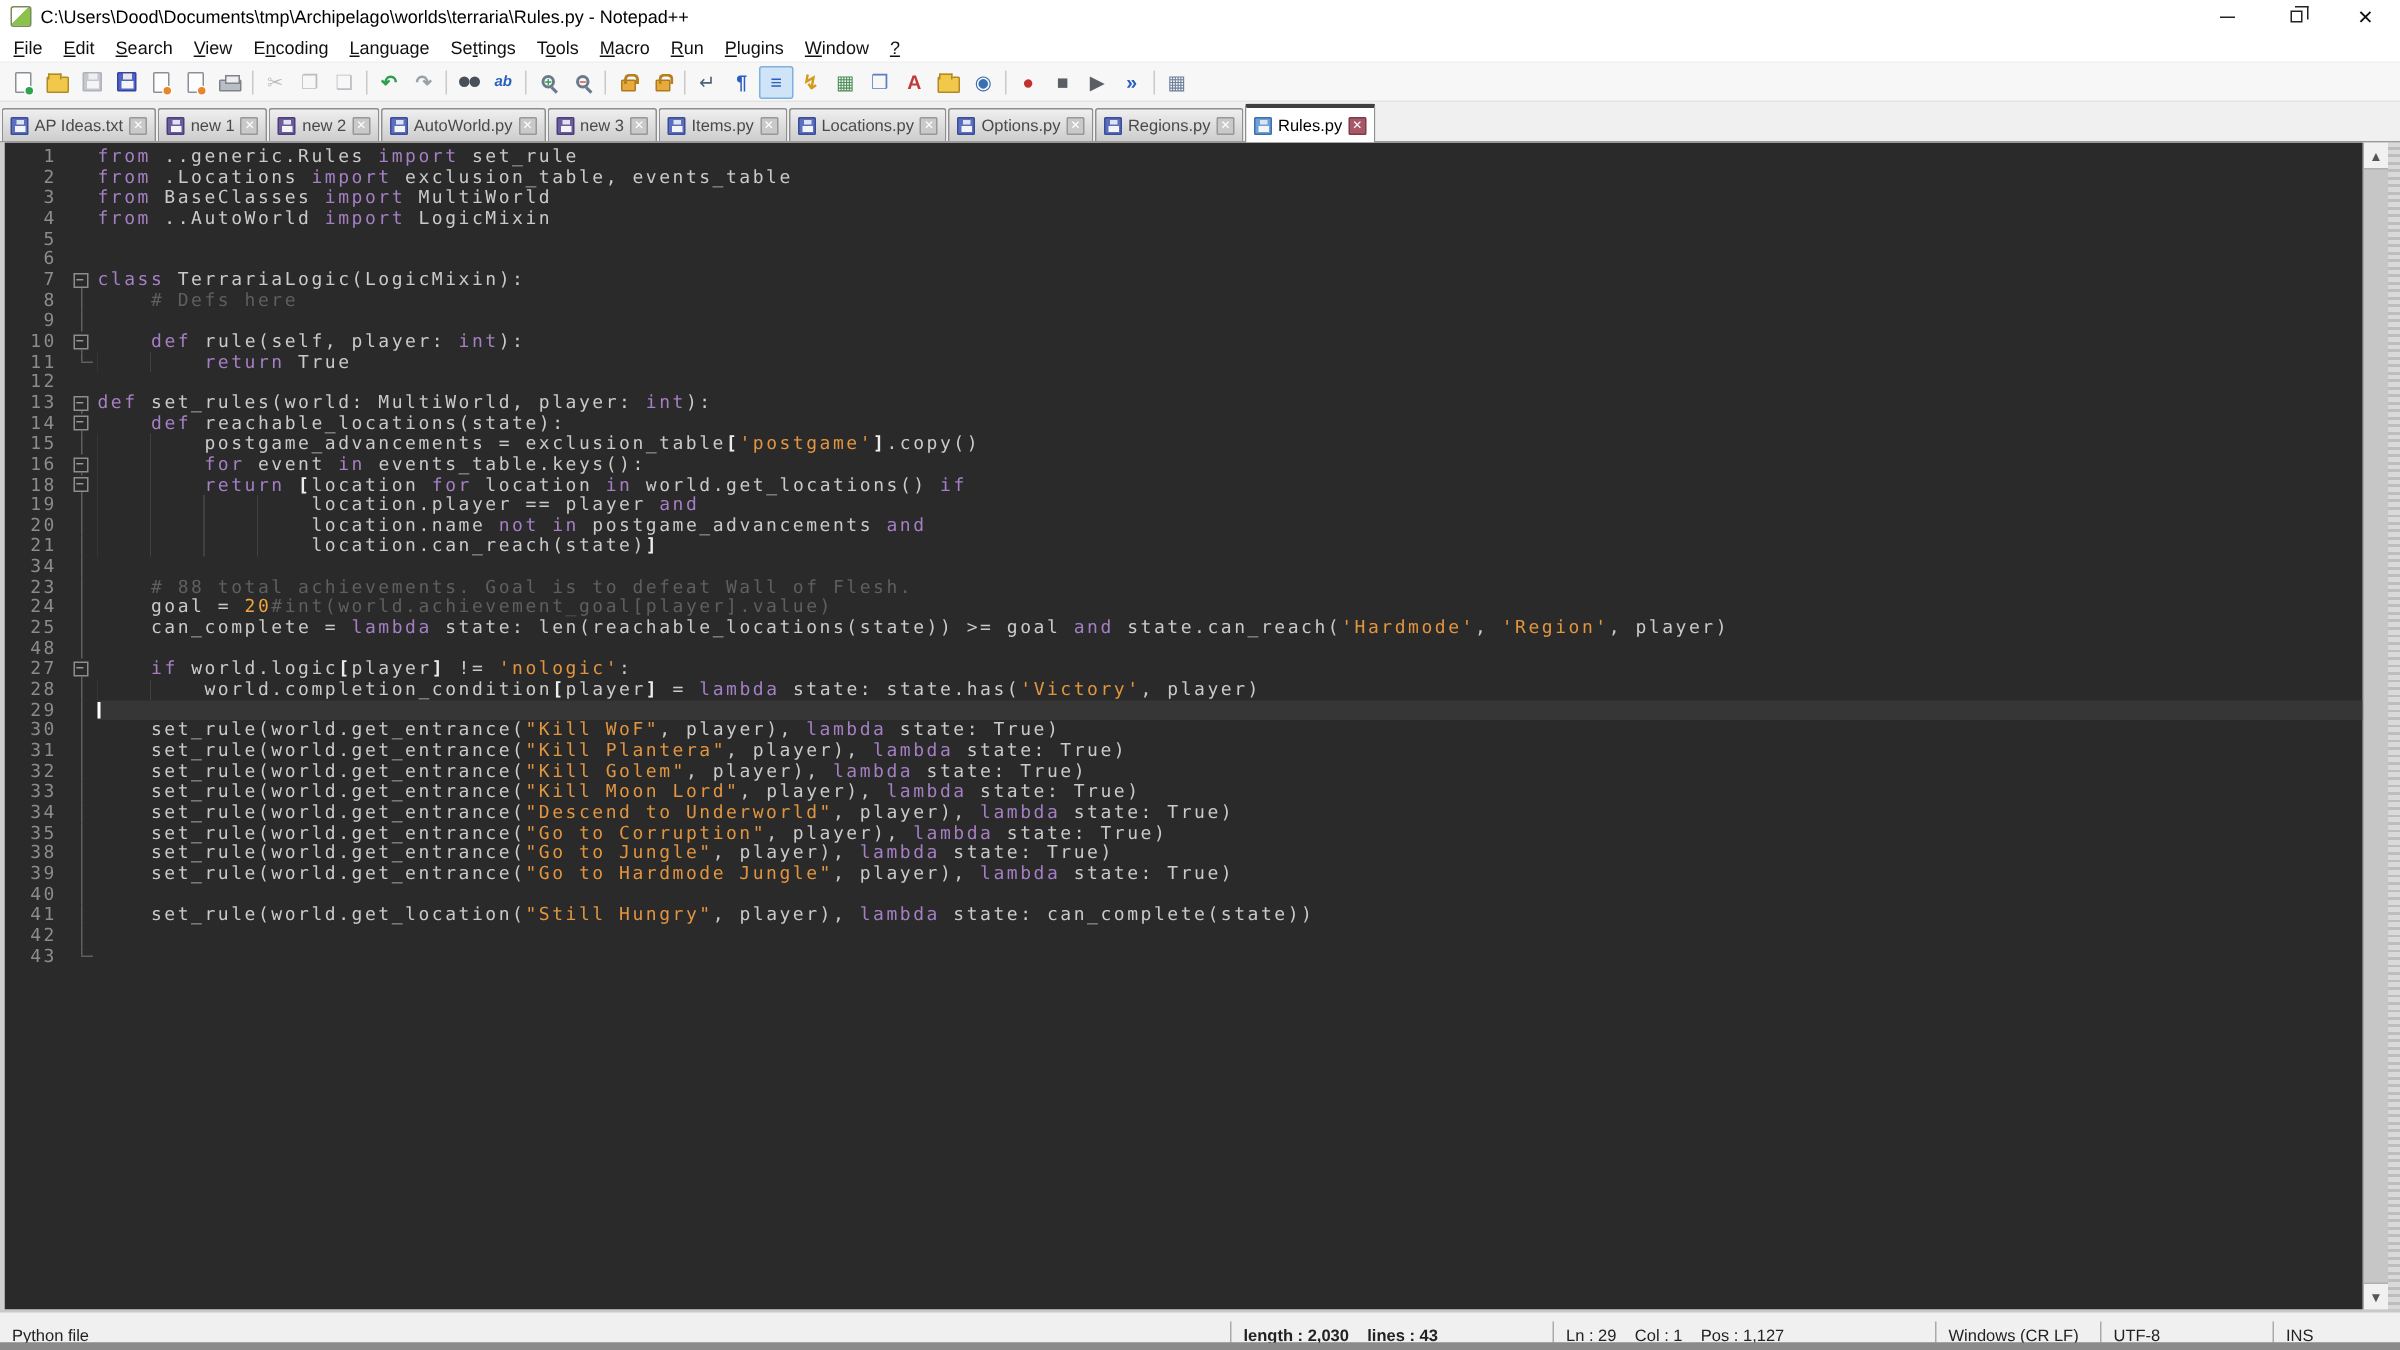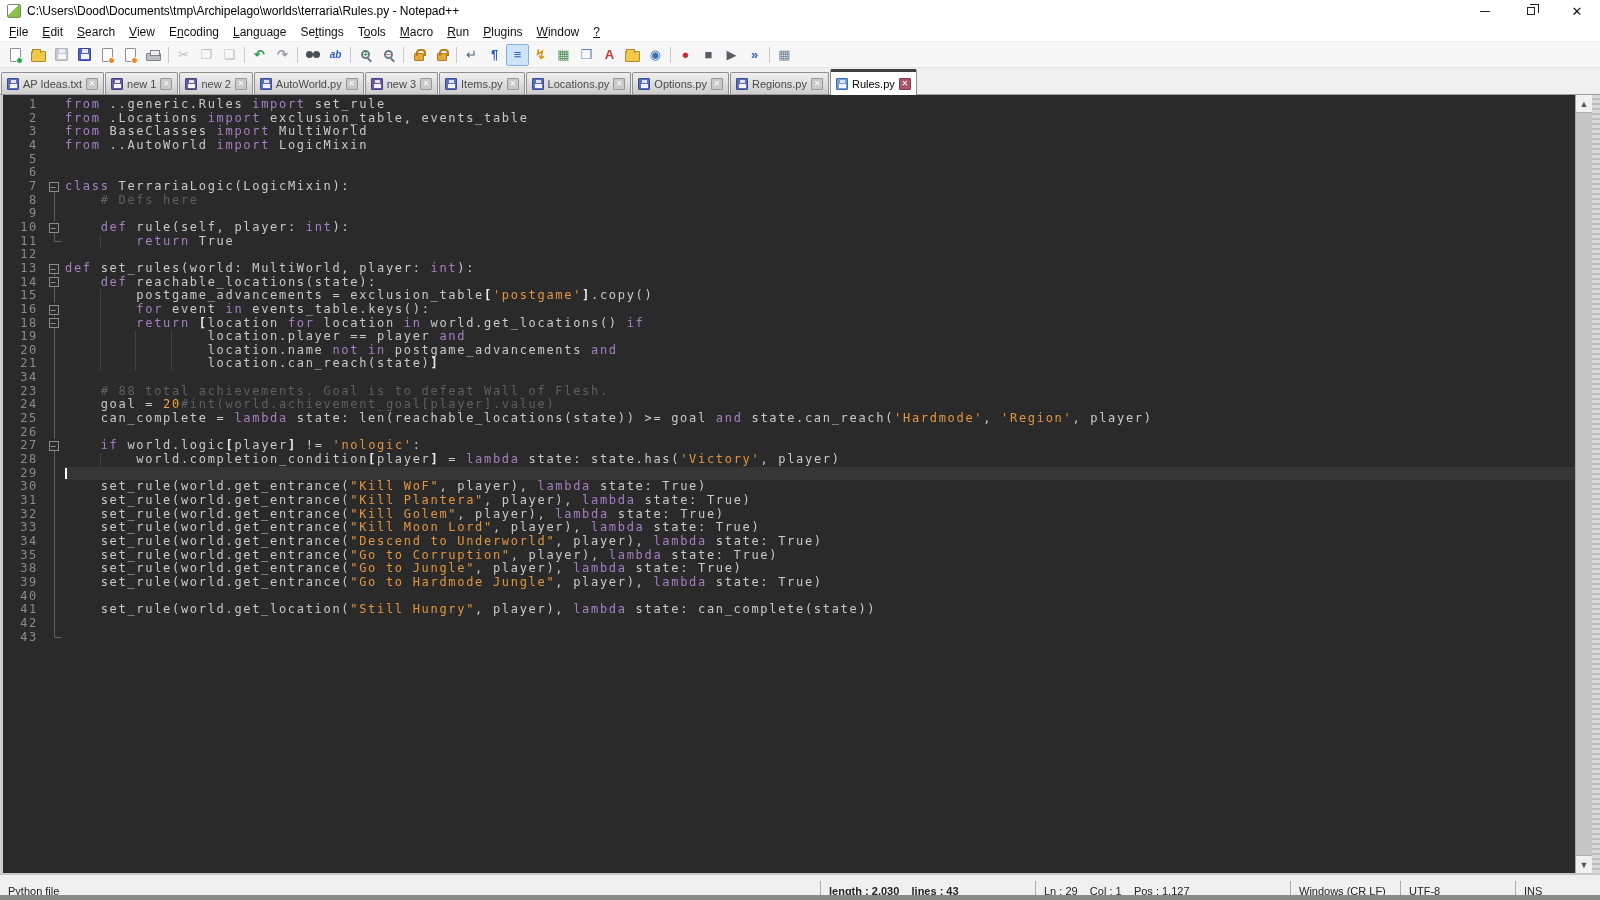--- a/index.html
+++ b/index.html
@@ -297,21 +297,21 @@
         <div class="code-row"><div class="ln">15</div><div class="fold fline"></div><div class="code-text"><div class="guides" style="width: 68.36px;"></div><span class="tt">        postgame_advancements = exclusion_table</span><span class="tb">[</span><span class="ts">'postgame'</span><span class="tb">]</span><span class="tt">.copy()</span></div></div>
         <div class="code-row"><div class="ln">16</div><div class="fold fbox"><div class="fbox-g">−</div></div><div class="code-text"><div class="guides" style="width: 68.36px;"></div><span class="tt">        </span><span class="tk">for </span><span class="tt">event </span><span class="tk">in </span><span class="tt">events_table.keys():</span></div></div>
         <div class="code-row"><div class="ln">18</div><div class="fold fbox"><div class="fbox-g">−</div></div><div class="code-text"><div class="guides" style="width: 68.36px;"></div><span class="tt">        </span><span class="tk">return </span><span class="tb">[</span><span class="tt">location </span><span class="tk">for </span><span class="tt">location </span><span class="tk">in </span><span class="tt">world.get_locations() </span><span class="tk">if</span></div></div>
         <div class="code-row"><div class="ln">19</div><div class="fold fline"></div><div class="code-text"><div class="guides" style="width: 139.72px;"></div><span class="tt">                location.player == player </span><span class="tk">and</span></div></div>
         <div class="code-row"><div class="ln">20</div><div class="fold fline"></div><div class="code-text"><div class="guides" style="width: 139.72px;"></div><span class="tt">                location.name </span><span class="tk">not in </span><span class="tt">postgame_advancements </span><span class="tk">and</span></div></div>
         <div class="code-row"><div class="ln">21</div><div class="fold fline"></div><div class="code-text"><div class="guides" style="width: 139.72px;"></div><span class="tt">                location.can_reach(state)</span><span class="tb">]</span></div></div>
         <div class="code-row"><div class="ln">34</div><div class="fold fline"></div><div class="code-text"></div></div>
         <div class="code-row"><div class="ln">23</div><div class="fold fline"></div><div class="code-text"><span class="tc">    # 88 total achievements. Goal is to defeat Wall of Flesh.</span></div></div>
         <div class="code-row"><div class="ln">24</div><div class="fold fline"></div><div class="code-text"><span class="tt">    goal = </span><span class="tn">20</span><span class="tc">#int(world.achievement_goal[player].value)</span></div></div>
         <div class="code-row"><div class="ln">25</div><div class="fold fline"></div><div class="code-text"><span class="tt">    can_complete = </span><span class="tk">lambda </span><span class="tt">state: len(reachable_locations(state)) &gt;= goal </span><span class="tk">and </span><span class="tt">state.can_reach(</span><span class="ts">'Hardmode'</span><span class="tt">, </span><span class="ts">'Region'</span><span class="tt">, player)</span></div></div>
-        <div class="code-row"><div class="ln">26</div><div class="fold fline"></div><div class="code-text"></div></div>
+        <div class="code-row"><div class="ln">48</div><div class="fold fline"></div><div class="code-text"></div></div>
         <div class="code-row"><div class="ln">27</div><div class="fold fbox"><div class="fbox-g">−</div></div><div class="code-text"><span class="tt">    </span><span class="tk">if </span><span class="tt">world.logic</span><span class="tb">[</span><span class="tt">player</span><span class="tb">]</span><span class="tt"> != </span><span class="ts">'nologic'</span><span class="tt">:</span></div></div>
         <div class="code-row"><div class="ln">28</div><div class="fold fline"></div><div class="code-text"><div class="guides" style="width: 68.36px;"></div><span class="tt">        world.completion_condition</span><span class="tb">[</span><span class="tt">player</span><span class="tb">]</span><span class="tt"> = </span><span class="tk">lambda </span><span class="tt">state: state.has(</span><span class="ts">'Victory'</span><span class="tt">, player)</span></div></div>
         <div class="code-row"><div class="ln">29</div><div class="fold fline"></div><div class="code-text cur"><div class="caret"></div></div></div>
         <div class="code-row"><div class="ln">30</div><div class="fold fline"></div><div class="code-text"><span class="tt">    set_rule(world.get_entrance(</span><span class="ts">"Kill WoF"</span><span class="tt">, player), </span><span class="tk">lambda </span><span class="tt">state: True)</span></div></div>
         <div class="code-row"><div class="ln">31</div><div class="fold fline"></div><div class="code-text"><span class="tt">    set_rule(world.get_entrance(</span><span class="ts">"Kill Plantera"</span><span class="tt">, player), </span><span class="tk">lambda </span><span class="tt">state: True)</span></div></div>
         <div class="code-row"><div class="ln">32</div><div class="fold fline"></div><div class="code-text"><span class="tt">    set_rule(world.get_entrance(</span><span class="ts">"Kill Golem"</span><span class="tt">, player), </span><span class="tk">lambda </span><span class="tt">state: True)</span></div></div>
         <div class="code-row"><div class="ln">33</div><div class="fold fline"></div><div class="code-text"><span class="tt">    set_rule(world.get_entrance(</span><span class="ts">"Kill Moon Lord"</span><span class="tt">, player), </span><span class="tk">lambda </span><span class="tt">state: True)</span></div></div>
         <div class="code-row"><div class="ln">34</div><div class="fold fline"></div><div class="code-text"><span class="tt">    set_rule(world.get_entrance(</span><span class="ts">"Descend to Underworld"</span><span class="tt">, player), </span><span class="tk">lambda </span><span class="tt">state: True)</span></div></div>
         <div class="code-row"><div class="ln">35</div><div class="fold fline"></div><div class="code-text"><span class="tt">    set_rule(world.get_entrance(</span><span class="ts">"Go to Corruption"</span><span class="tt">, player), </span><span class="tk">lambda </span><span class="tt">state: True)</span></div></div>
         <div class="code-row"><div class="ln">38</div><div class="fold fline"></div><div class="code-text"><span class="tt">    set_rule(world.get_entrance(</span><span class="ts">"Go to Jungle"</span><span class="tt">, player), </span><span class="tk">lambda </span><span class="tt">state: True)</span></div></div>

